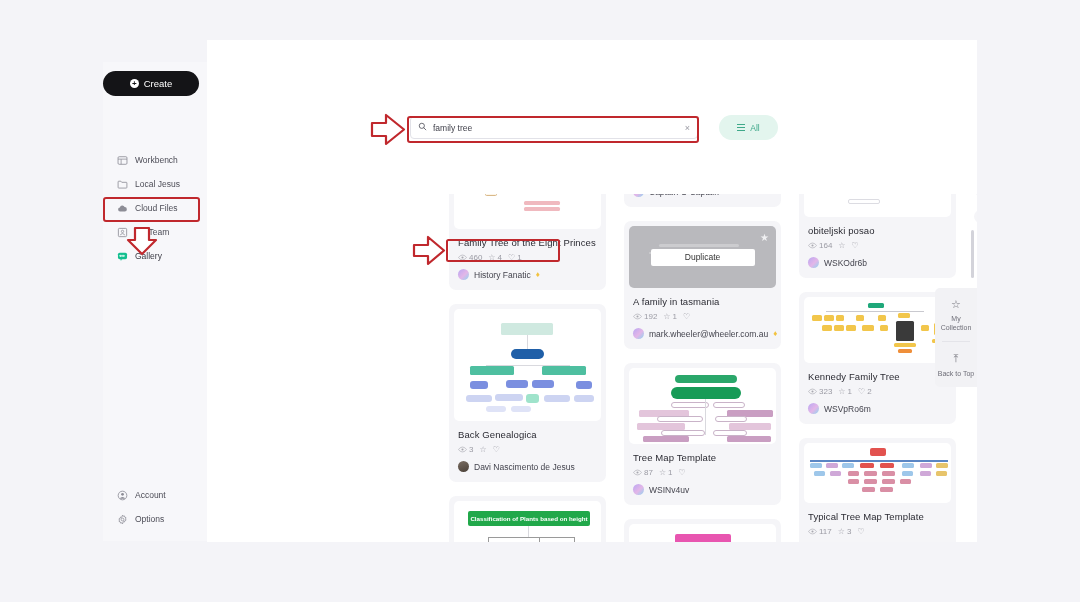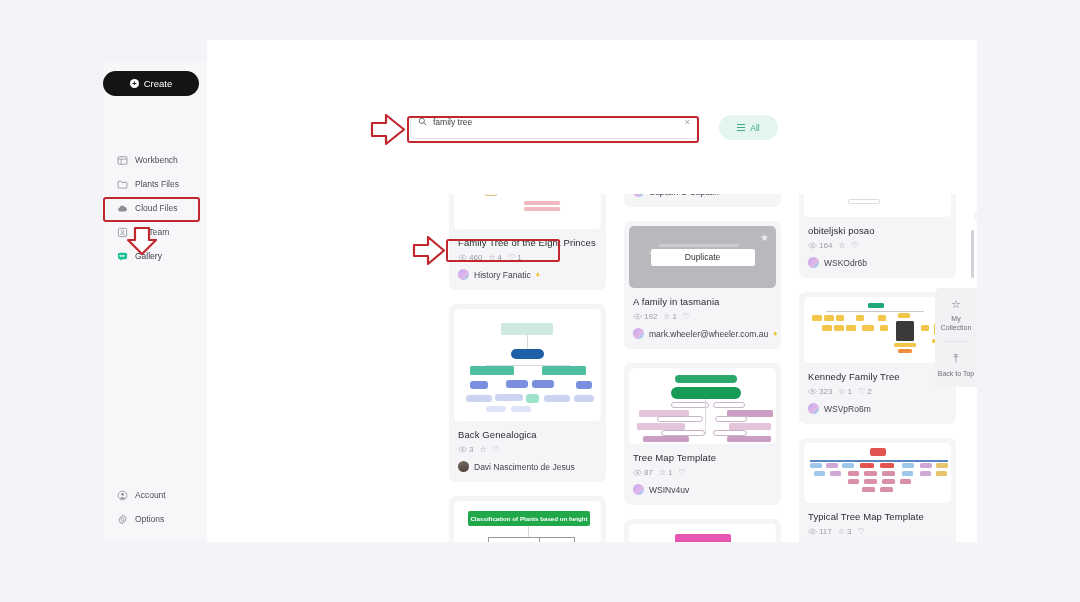--- a/index.html
+++ b/index.html
@@ -81,21 +81,21 @@
   .searchbar-zone {
     position: absolute; left: 207px; top: 102px;
     width: 770px; height: 52px;
     background: #fff; z-index: 30;
   }
   .searchbox {
     position: absolute; left: 203px; top: 14px;
     width: 288px; height: 23px;
     border: 1px solid #e2e2e8; border-radius: 4px;
     background: #fff;
-    display: flex; padding: 0 7px;
+    display: flex; align-items: center; padding: 0 7px;
     font-size: 8.5px; color: #3e3e48;
   }
   .searchbox .sq { color: #4a4a54; margin-right: 6px; font-size: 10px; }
   .searchbox .clear { margin-left: auto; color: #9a9aa3; font-size: 9px; cursor: pointer; }
   .filter-pill {
     position: absolute; left: 512px; top: 13px;
     width: 59px; height: 25px; border-radius: 13px;
     background: #e3f5ee; color: #3fa98a;
     display: flex; align-items: center; justify-content: center; gap: 5px;
     font-size: 8.5px; cursor: pointer;
@@ -233,21 +233,21 @@
         </span>
         <span>Workbench</span>
       </div>
 
       <div class="nav-item">
         <span class="ic">
           <svg width="11" height="11" viewBox="0 0 16 16">
               <path d="M1.6 4.2a1 1 0 0 1 1-1h3l1.3 1.6h6.5a1 1 0 0 1 1 1v6.4a1 1 0 0 1-1 1H2.6a1 1 0 0 1-1-1z" fill="none" stroke="#8d8d96" stroke-width="1.2"></path>
             </svg>
         </span>
-        <span>Plants Files</span>
+        <span>Local Jesus</span>
       </div>
 
       <div class="nav-item">
         <span class="ic">
           <svg width="11" height="11" viewBox="0 0 16 16">
               <path d="M4.4 12.2a2.9 2.9 0 0 1-.2-5.78 3.6 3.6 0 0 1 6.9-.5 2.7 2.7 0 0 1 .2 6.28z" fill="#8d8d96"></path>
             </svg>
         </span>
         <span>Cloud Files</span>
       </div>

